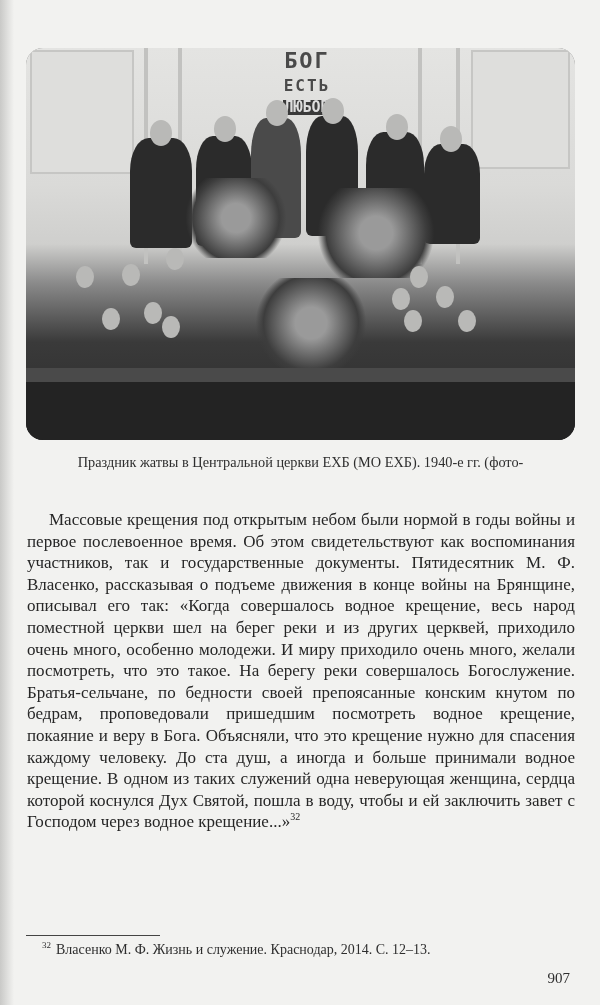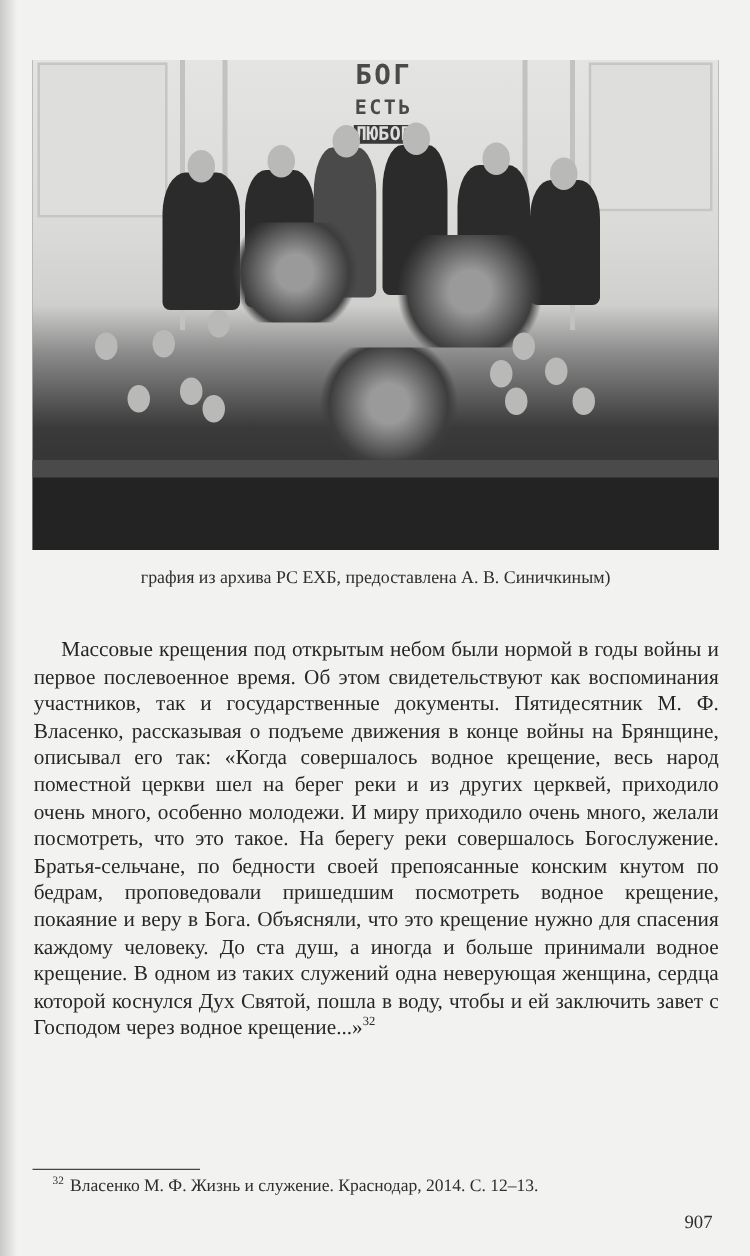--- a/index.html
+++ b/index.html
@@ -9,21 +9,21 @@
     font-family:"Liberation Serif", "DejaVu Serif", serif;
     color:#2a2a2a;
     position:relative;
   }
   .page-shadow {
     position:absolute; left:0; top:0; width:14px; height:1005px;
     background:linear-gradient(to right,#c9c9c7,#e6e6e4 70%,#f2f2f0);
   }
   .photo {
     position:absolute; left:26px; top:48px; width:549px; height:392px;
-    background:#6a6a6a; overflow:hidden;
+    background:#6a6a6a; overflow:hidden;border-radius:17px;
   }
   .photo .wall {
     position:absolute; left:0; top:0; width:100%; height:100%;
     background:linear-gradient(#e4e4e2 0%, #dadad8 35%, #cfcfcd 50%, #8a8a8a 60%, #3a3a3a 75%, #2a2a2a 100%);
   }
   .photo .pillar { position:absolute; top:0; height:55%; width:4px; background:#c2c2c0; }
   .photo .panel { position:absolute; border:2px solid #c6c6c4; background:#dededc; }
   .photo .sign {
     position:absolute; left:246px; top:0; width:70px; text-align:center;
     font-family:"DejaVu Sans Mono", monospace; font-weight:bold; color:#4a4a4a; line-height:1;
@@ -112,21 +112,21 @@
   <div class="head" style="left:378px;top:262px;width:18px;height:22px;"></div>
   <div class="head" style="left:432px;top:262px;width:18px;height:22px;"></div>
   <div class="head" style="left:366px;top:240px;width:18px;height:22px;"></div>
 
   <div class="railing">
     <div class="bar"></div>
   </div>
 </div>
 
 <div class="caption">
-  <div>графия из архива РС ЕХБ, предоставлена А. В. Синичкиным)</div>
+  <div>Праздник жатвы в Центральной церкви ЕХБ (МО ЕХБ). 1940-е гг. (фото-</div>
 </div>
 
 <div class="body-text">
   <p class="indent"><span>Массовые крещения под открытым небом были нормой в годы войны и первое послевоенное время. Об этом свидетельствуют как воспоминания участников, так и государственные документы. Пятидесятник М. Ф. Власенко, рассказывая о подъеме движения в конце войны на Брянщине, описывал его так: «Когда совершалось водное крещение, весь народ поместной церкви шел на берег реки и из других церквей, приходило очень много, особенно молодежи. И миру приходило очень много, желали посмотреть, что это такое. На берегу реки совершалось Богослужение. Братья-сельчане, по бедности своей препоясанные конским кнутом по бедрам, проповедовали пришедшим посмотреть водное крещение, покаяние и веру в Бога. Объясняли, что это крещение нужно для спасения каждому человеку. До ста душ, а иногда и больше принимали водное крещение. В одном из таких служений одна неверующая женщина, сердца которой коснулся Дух Святой, пошла в воду, чтобы и ей заключить завет с Господом через водное крещение...»</span><span class="fnref">32</span></p>
 </div>
 
 <div class="fn-rule"></div>
 <div class="footnote">
   <span class="num">32</span><span>Власенко М. Ф. Жизнь и служение. Краснодар, 2014. С. 12–13.</span>
 </div>

